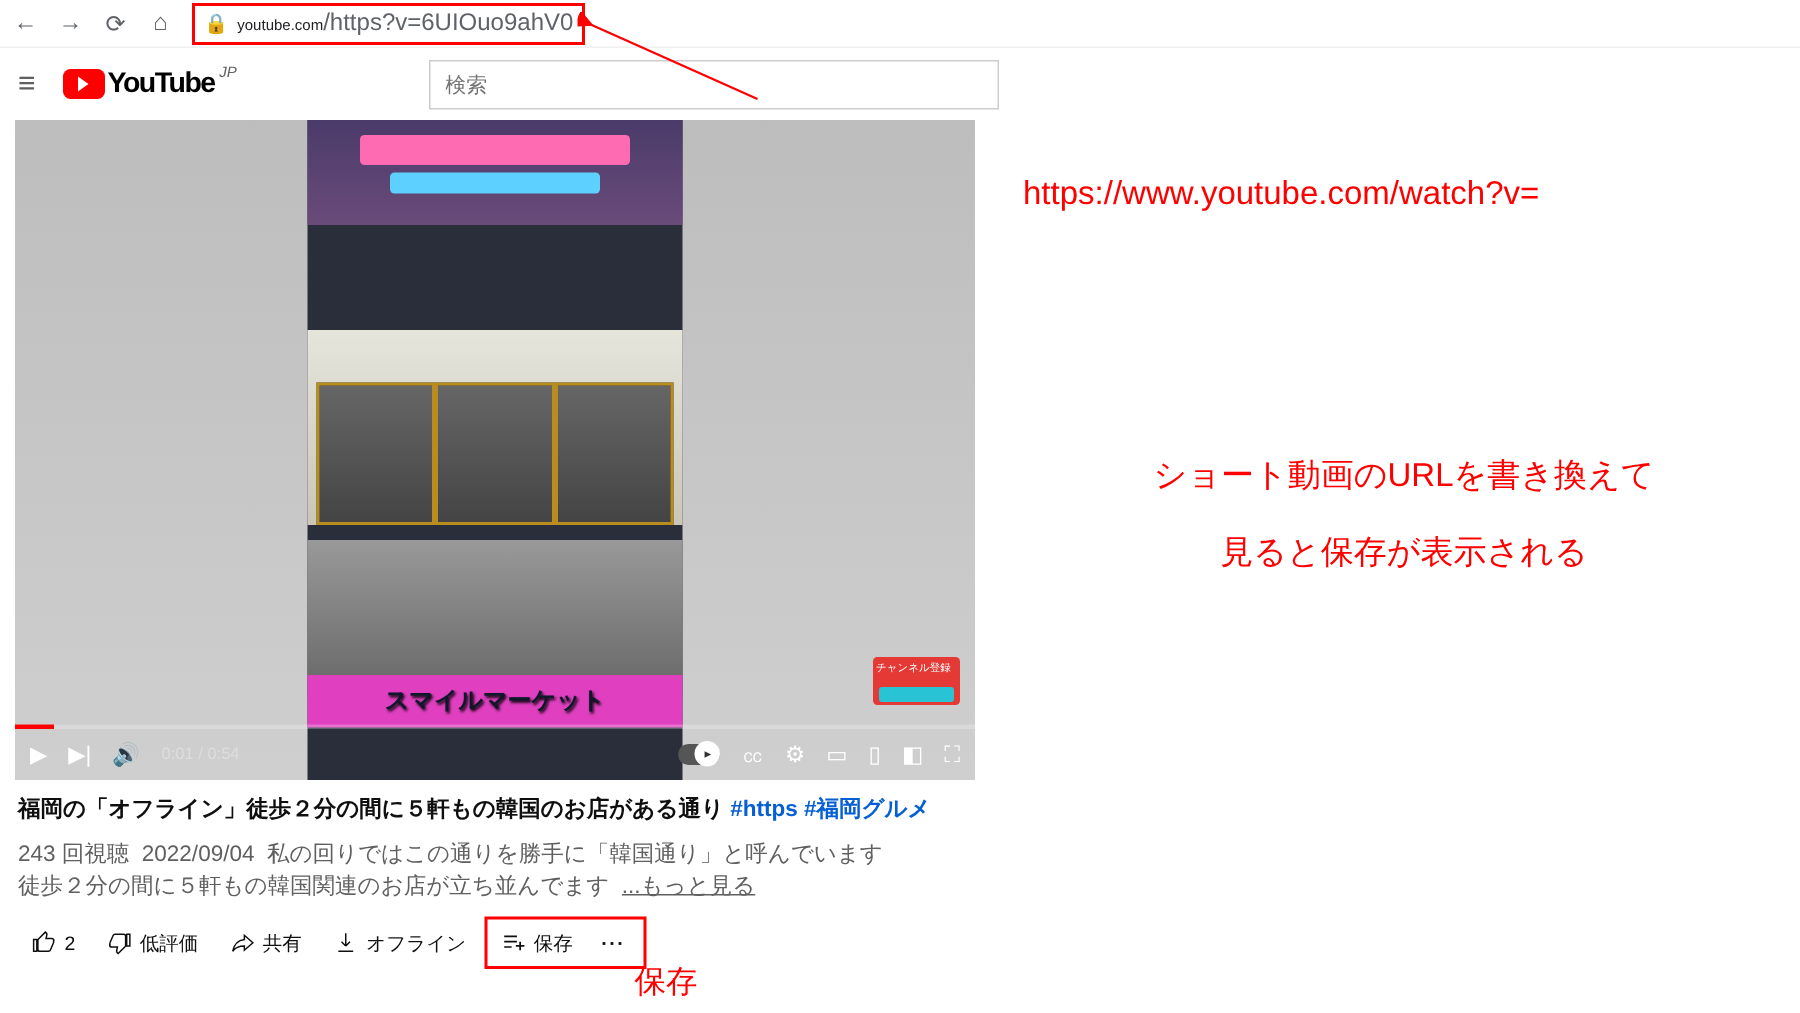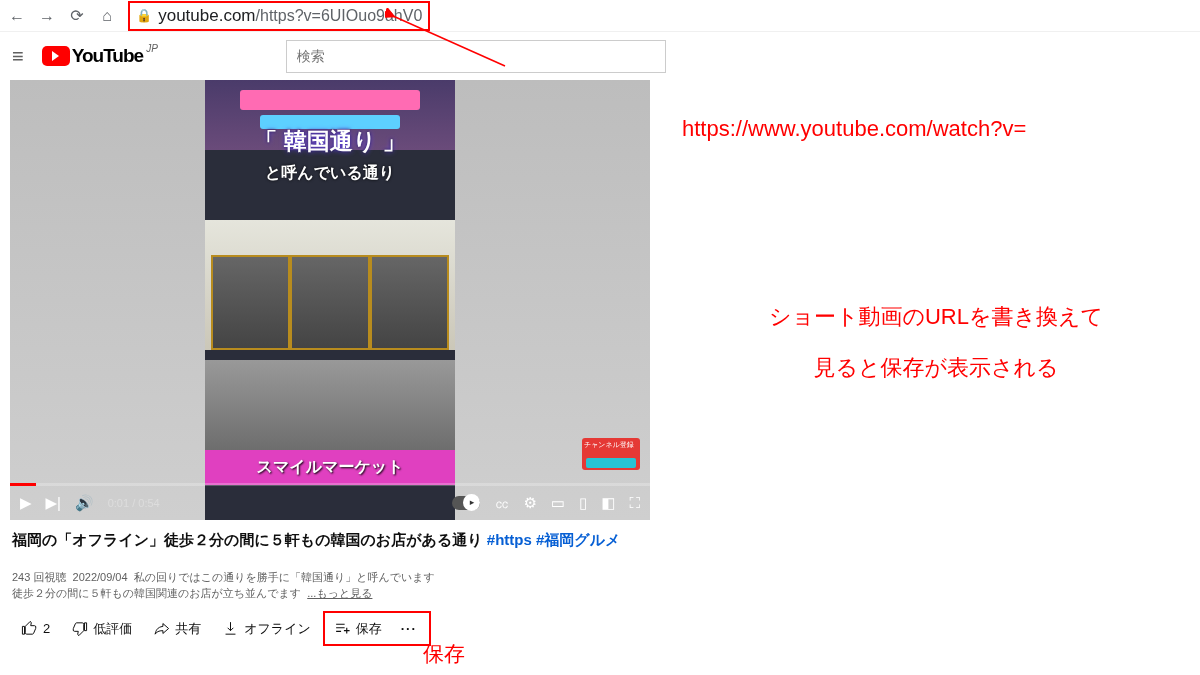--- a/index.html
+++ b/index.html
@@ -2,21 +2,21 @@
 <html><head>
   <meta charset="utf-8">
   <style>
     * { margin: 0; padding: 0; box-sizing: border-box; }
     body { font-family: "Hiragino Sans", "Yu Gothic", "Meiryo", Arial, sans-serif; background: #fff; width: 1200px; height: 675px; overflow: hidden; position: relative; }
 
     .browser-bar { height: 32px; background: #fff; display: flex; align-items: center; padding: 0 8px; gap: 12px; border-bottom: 1px solid #f0f0f0; }
     .nav-arrow { color: #5f6368; font-size: 16px; width: 18px; text-align:center; }
     .lock-icon { color: #5f6368; font-size: 13px; }
     .url-box { position: relative; display: flex; align-items: center; border: 2px solid #ff0000; padding: 3px 6px; gap: 6px; }
-    .url-text { color: #202124; font-size: 17px; text-align: center; }
+    .url-text { color: #202124; font-size: 10px; text-align: center; }
     .url-path { color: #5f6368; }
 
     .yt-header { height: 48px; display: flex; align-items: center; padding: 0 12px; gap: 18px; }
     .menu-icon { font-size: 20px; color: #606060; }
     .logo-wrap { display:flex; align-items:flex-start; gap:1px; }
     .yt-logo { display:flex; align-items:center; gap:2px; font-weight:bold;justify-content:center; }
     .yt-play { width: 28px; height: 20px; background:#ff0000; border-radius:5px; display:flex; align-items:center; justify-content:center; }
     .yt-play::after { content:""; border-left: 7px solid #fff; border-top:5px solid transparent; border-bottom:5px solid transparent; }
     .yt-word { font-size: 19px; letter-spacing: -1px; font-family: Arial, sans-serif; }
     .jp-sup { font-size:10px; color:#606060; margin-left:2px; margin-top:-2px;font-style:italic; }
@@ -34,37 +34,37 @@
     .neon1 { position:absolute; top:10px; left:35px; right:35px; height:20px; background:#ff6bb3; border-radius:3px; }
     .neon2 { position:absolute; top:35px; left:55px; right:55px; height:14px; background:#5dd0ff; border-radius:3px; }
     .title-band { position:absolute; top:46px; left:0; right:0; text-align:center; }
     .kanji { color:#fff; font-size:23px; font-weight:bold; text-shadow: 0 0 5px #6a4aff, 0 0 3px #000; }
     .sub { color:#fff; font-size:16px; font-weight:bold; text-shadow: 0 0 3px #000; margin-top:6px; }
     .store { position:absolute; top:140px; left:0; right:0; height:130px; background:linear-gradient(#e5e5dc,#cbc7b8); }
     .store-win { position:absolute; bottom:0; left:6px; right:6px; height:95px; background:#3a3a3a; display:flex; }
     .store-win .pane { flex:1; border:2px solid #b88c1e; background:linear-gradient(#666,#444); }
     .store2 { position:absolute; top:280px; left:0; right:0; height:105px; background:linear-gradient(#999,#666); }
     .pink-band { position:absolute; top:370px; left:0; right:0; height:35px; background:#e040c0; display:flex; align-items:center; justify-content:center; }
-    .pink-band span { color:#ffffff; font-size:16px; font-weight:bold; text-shadow:1px 1px 2px #000; }
+    .pink-band span { color:#0f172a; font-size:16px; font-weight:bold; text-shadow:1px 1px 2px #000; }
     .wm { position:absolute; right:10px; bottom:50px; width:58px; height:32px; background:#e53935; border-radius:3px; font-size:7px; color:#fff; padding:2px; }
     .wm::after{content:""; position:absolute; bottom:2px; left:4px; right:4px; height:10px; background:#28c3d4; border-radius:2px;}
 
     .progress { position:absolute; bottom:34px; left:0; right:0; height:3px; background:rgba(255,255,255,.25); }
     .progress .fill { height:100%; width:4%; background:#ff0000; }
     .controls { position:absolute; bottom:0; left:0; right:0; height:34px; display:flex; align-items:center; padding:0 10px; gap:14px; color:#eee; font-size:12px; }
     .ctrl-ico { color:#fff; font-size:15px; }
     .time { font-size:11px; color:#ddd; }
     .spacer { flex:1; }
     .autoplay { width:28px; height:14px; background:#555; border-radius:8px; position:relative; }
     .autoplay::after { content:"▸"; position:absolute; right:0; top:-2px; width:17px; height:17px; background:#fff; border-radius:50%; font-size:9px; color:#333; text-align:center; line-height:17px; }
 
     .meta { padding:10px 2px 0 2px; width:640px; }
     .vid-title { font-size:15px; font-weight:600; color:#0f0f0f; line-height:1.35; }
     .hashtag { color:#065fd4; }
-    .desc-line { font-size:11px; color:#606060; margin-top:20px; line-height:1.4; }
+    .desc-line { font-size:15px; color:#606060; margin-top:9px; line-height:1.4; }
     .more { color:#606060; font-weight:500;text-decoration:underline; }
 
     .actions { display:flex; align-items:center; gap:3px; margin-top:10px; font-size:13px; color:#0f0f0f; }
     .act { display:flex; align-items:center; gap:5px; padding:5px 9px; border-radius: 18px; }
     .act svg { width:17px; height:17px; }
     .save-box { border:2px solid #ff0000; display:flex; align-items:center; gap:4px; padding: 3px 3px; }
     .dots { letter-spacing:1px; font-weight:bold; }
 
     .anno1 { font-size: 22px; }
     .anno2 { font-size: 22px; margin-top: 150px; line-height: 2.3; text-align: center; }
@@ -112,24 +112,20 @@
 <div class="content-wrap">
   <div class="video-col">
 
     <div class="player">
       <div class="vid-bg"></div>
       <div class="vid-inner">
         <div class="ceiling">
             <div class="neon1"></div>
             <div class="neon2"></div>
           </div>
-        <div class="title-band">
-          <div class="kanji">「 韓国通り 」</div>
-          <div class="sub">と呼んでいる通り</div>
-        </div>
         <div class="store">
             <div class="store-win">
               <div class="pane"></div>
               <div class="pane"></div>
               <div class="pane"></div>
             </div>
           </div>
         <div class="store2"></div>
         <div class="pink-band">
             <span>スマイルマーケット</span>

